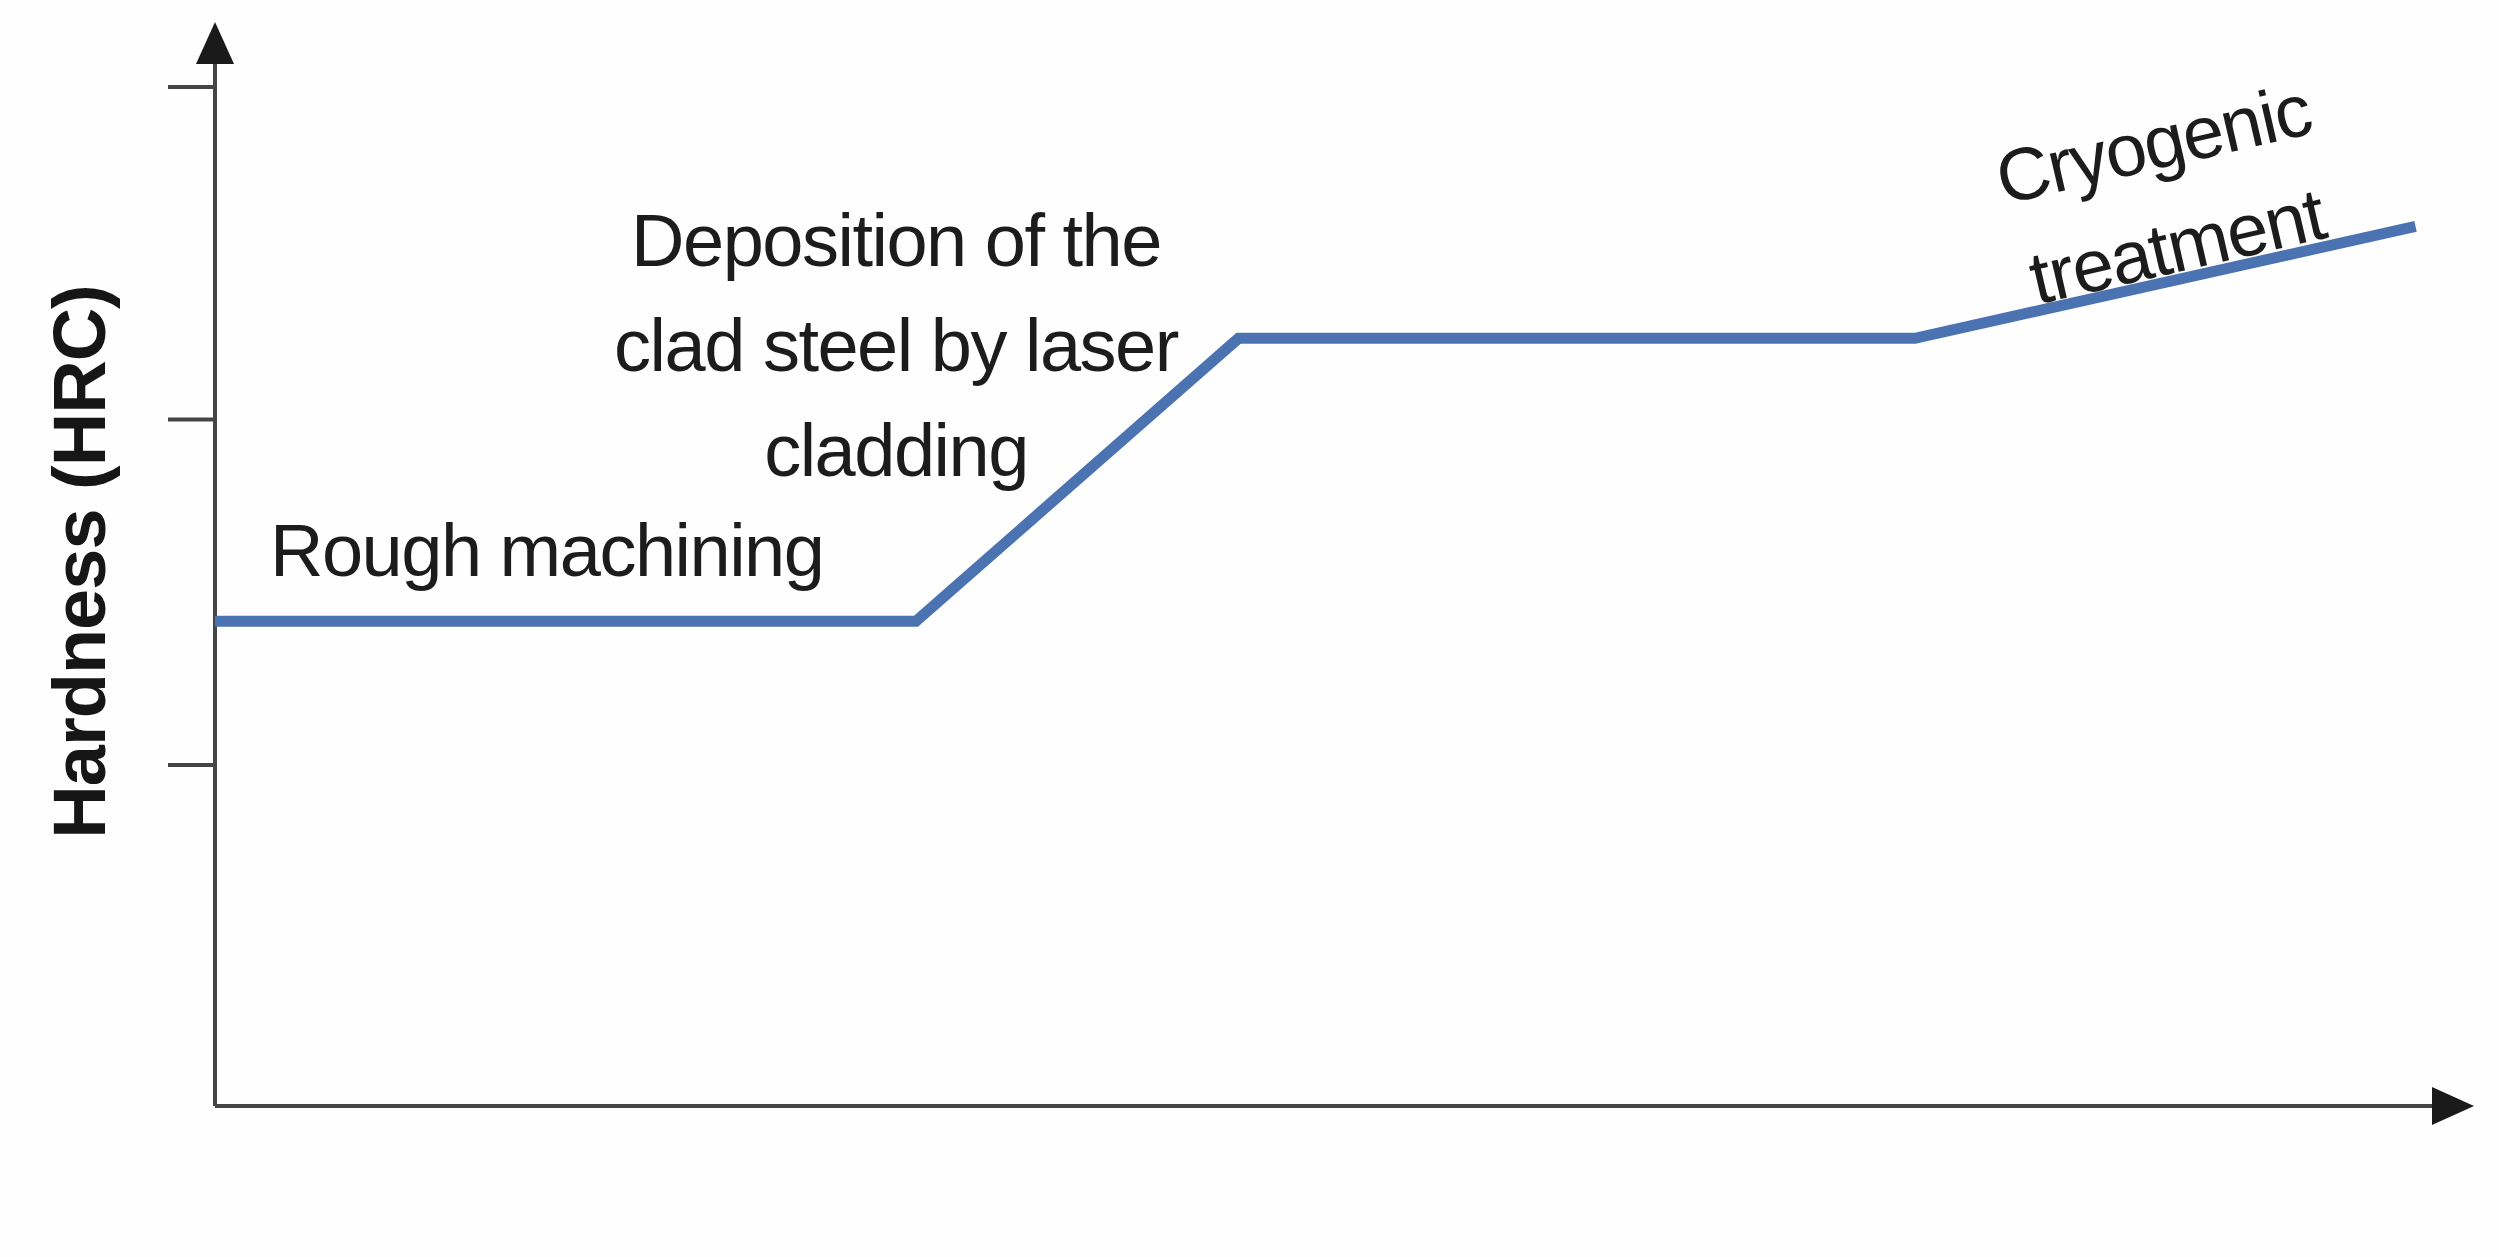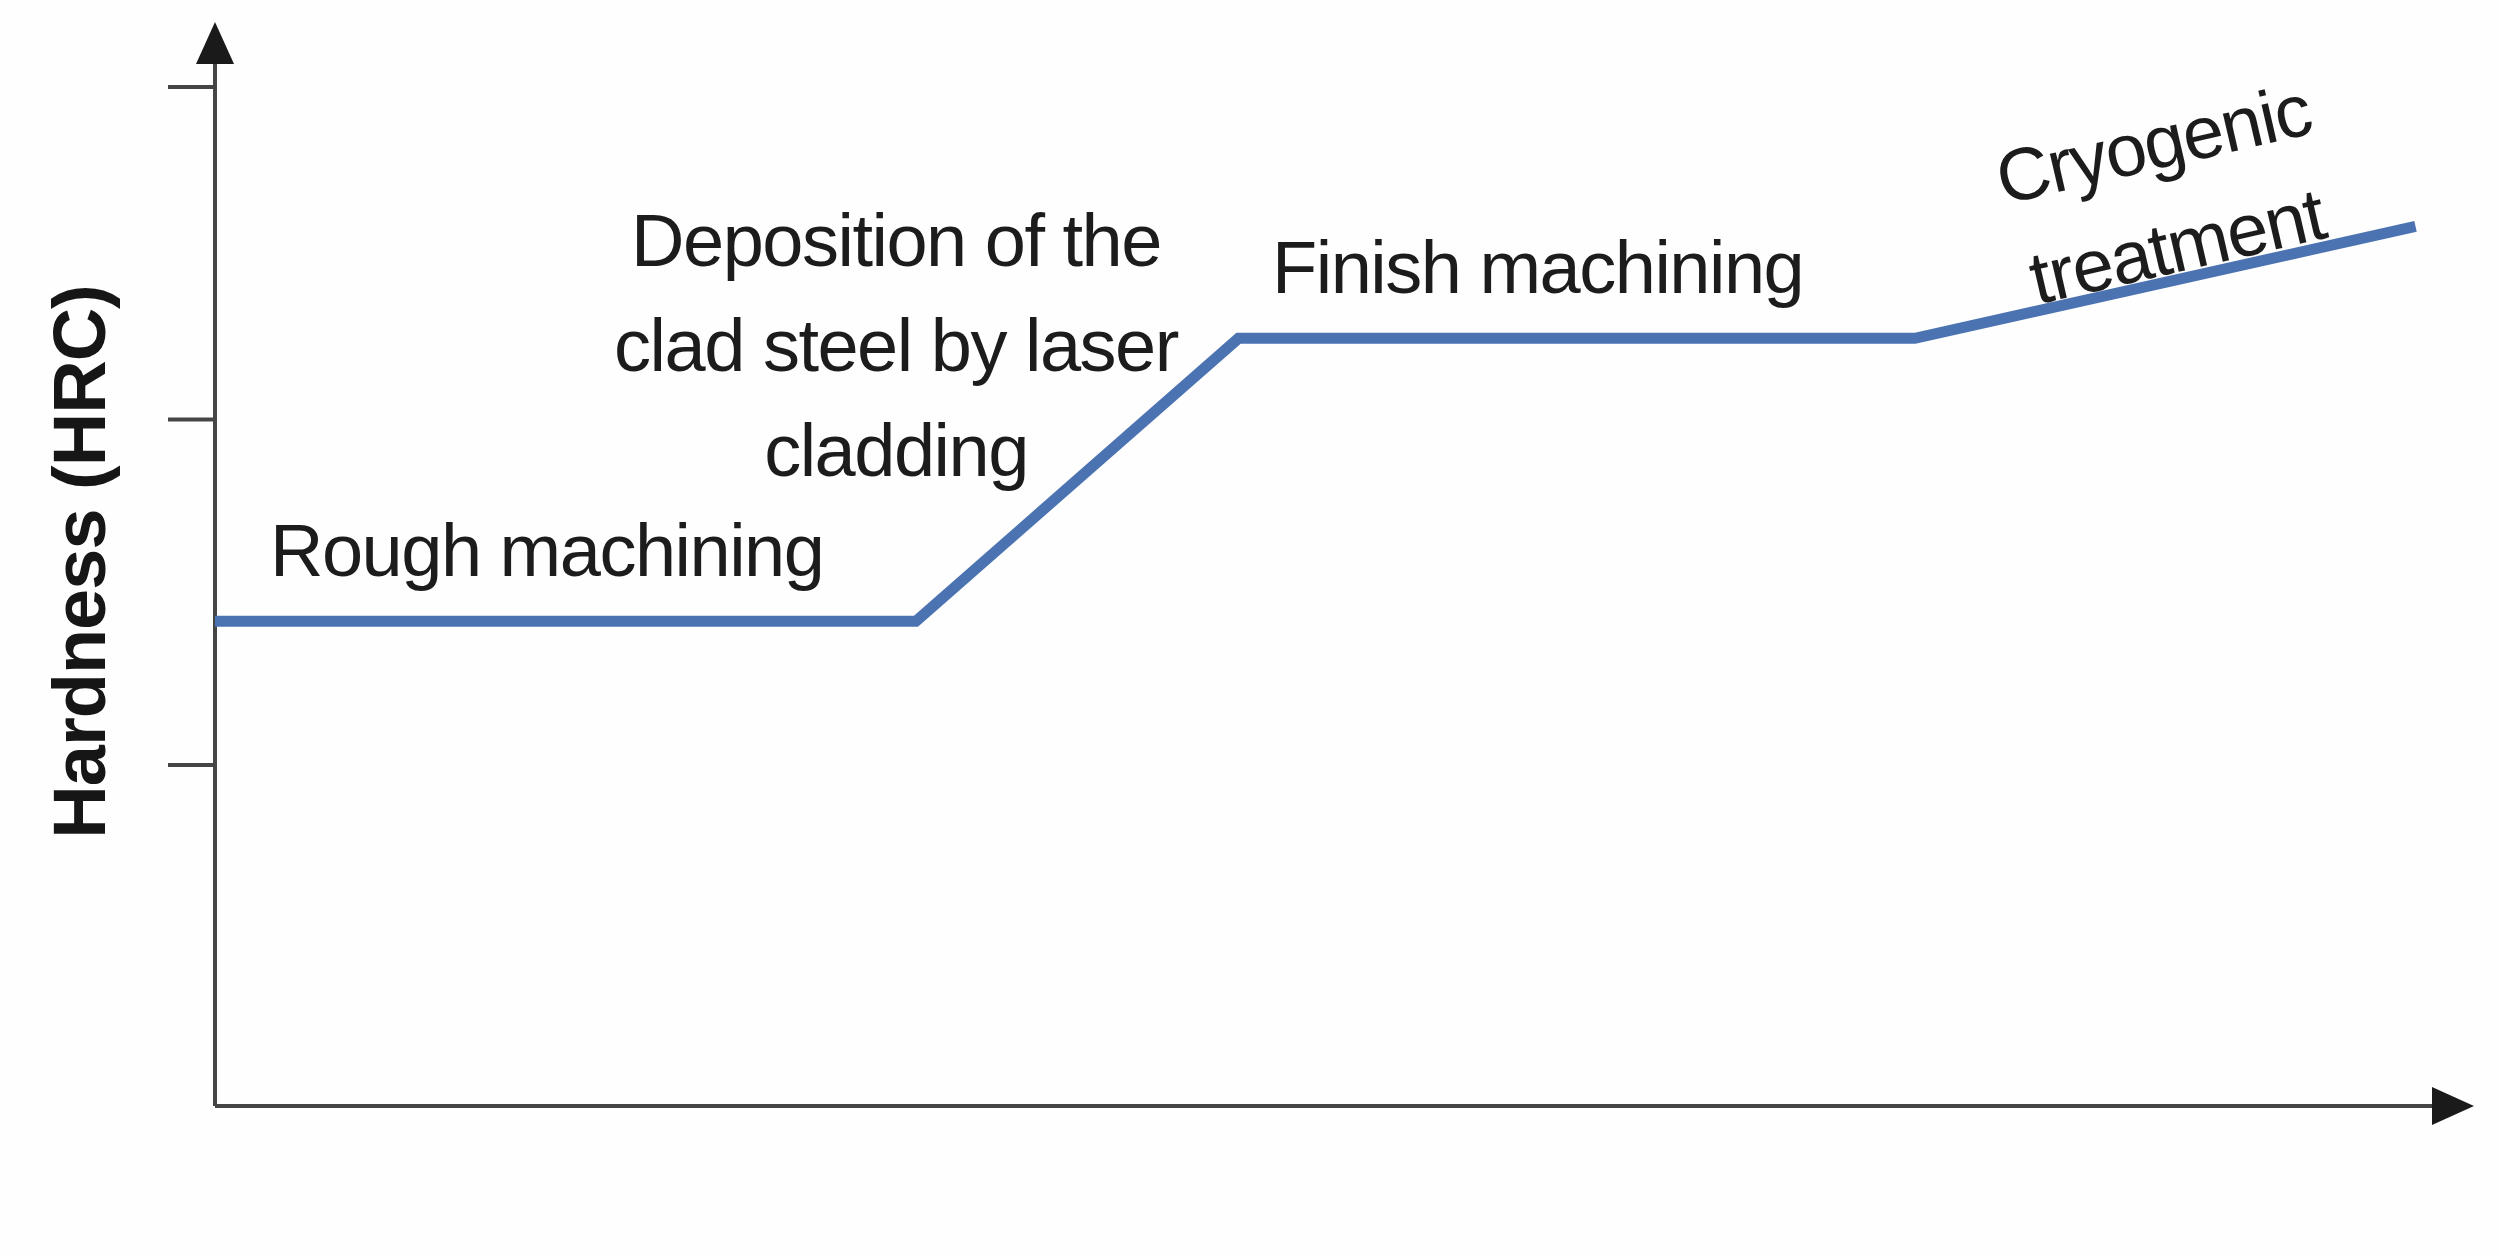--- a/index.html
+++ b/index.html
@@ -56,21 +56,20 @@
     <polygon id="x-axis-arrow" fill="#1a1a1a" points="2474,1106 2432,1087 2432,1125"></polygon>
     <polyline id="hardness-line" fill="none" stroke-width="11" stroke-linecap="butt" stroke-linejoin="miter" stroke="#4b73b2" points="215,621.296 915.875,621.296 1238.5,338.288 1914.9,338.288 2415.525,226.3520000000001"></polyline>
   </svg>
 
   <div class="label rough-label">Rough machining</div>
 
   <div class="label deposition-label">Deposition of the
 clad steel by laser
 cladding</div>
 
-  <div class="label finish-label">Finish machining</div>
 
   <div class="label cryo-label">Cryogenic
 treatment</div>
 
 
   <div class="axis-title y-axis-title">Hardness (HRC)</div>
 
 </div>
 
 </body></html>

